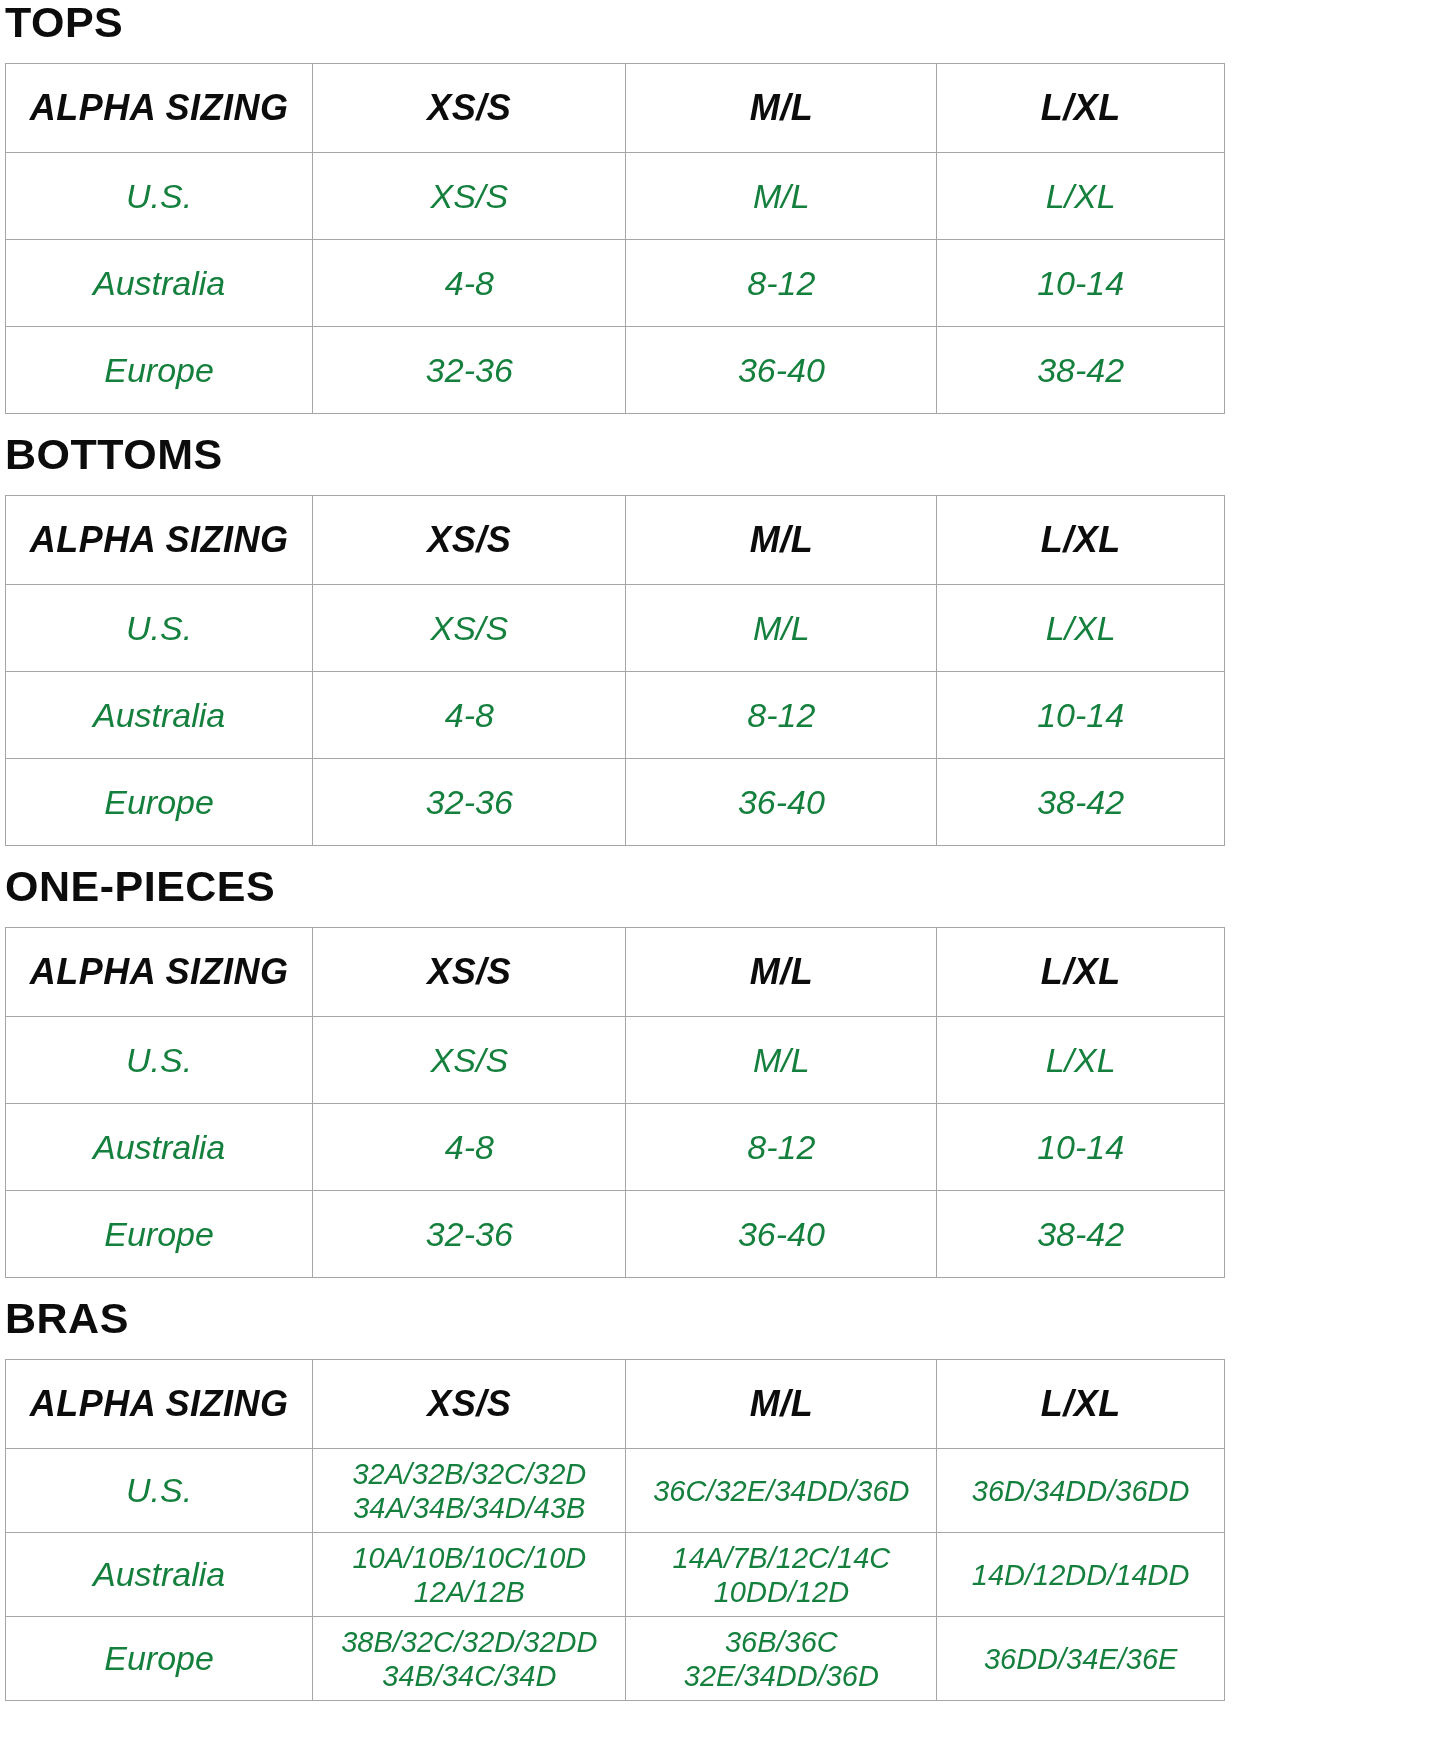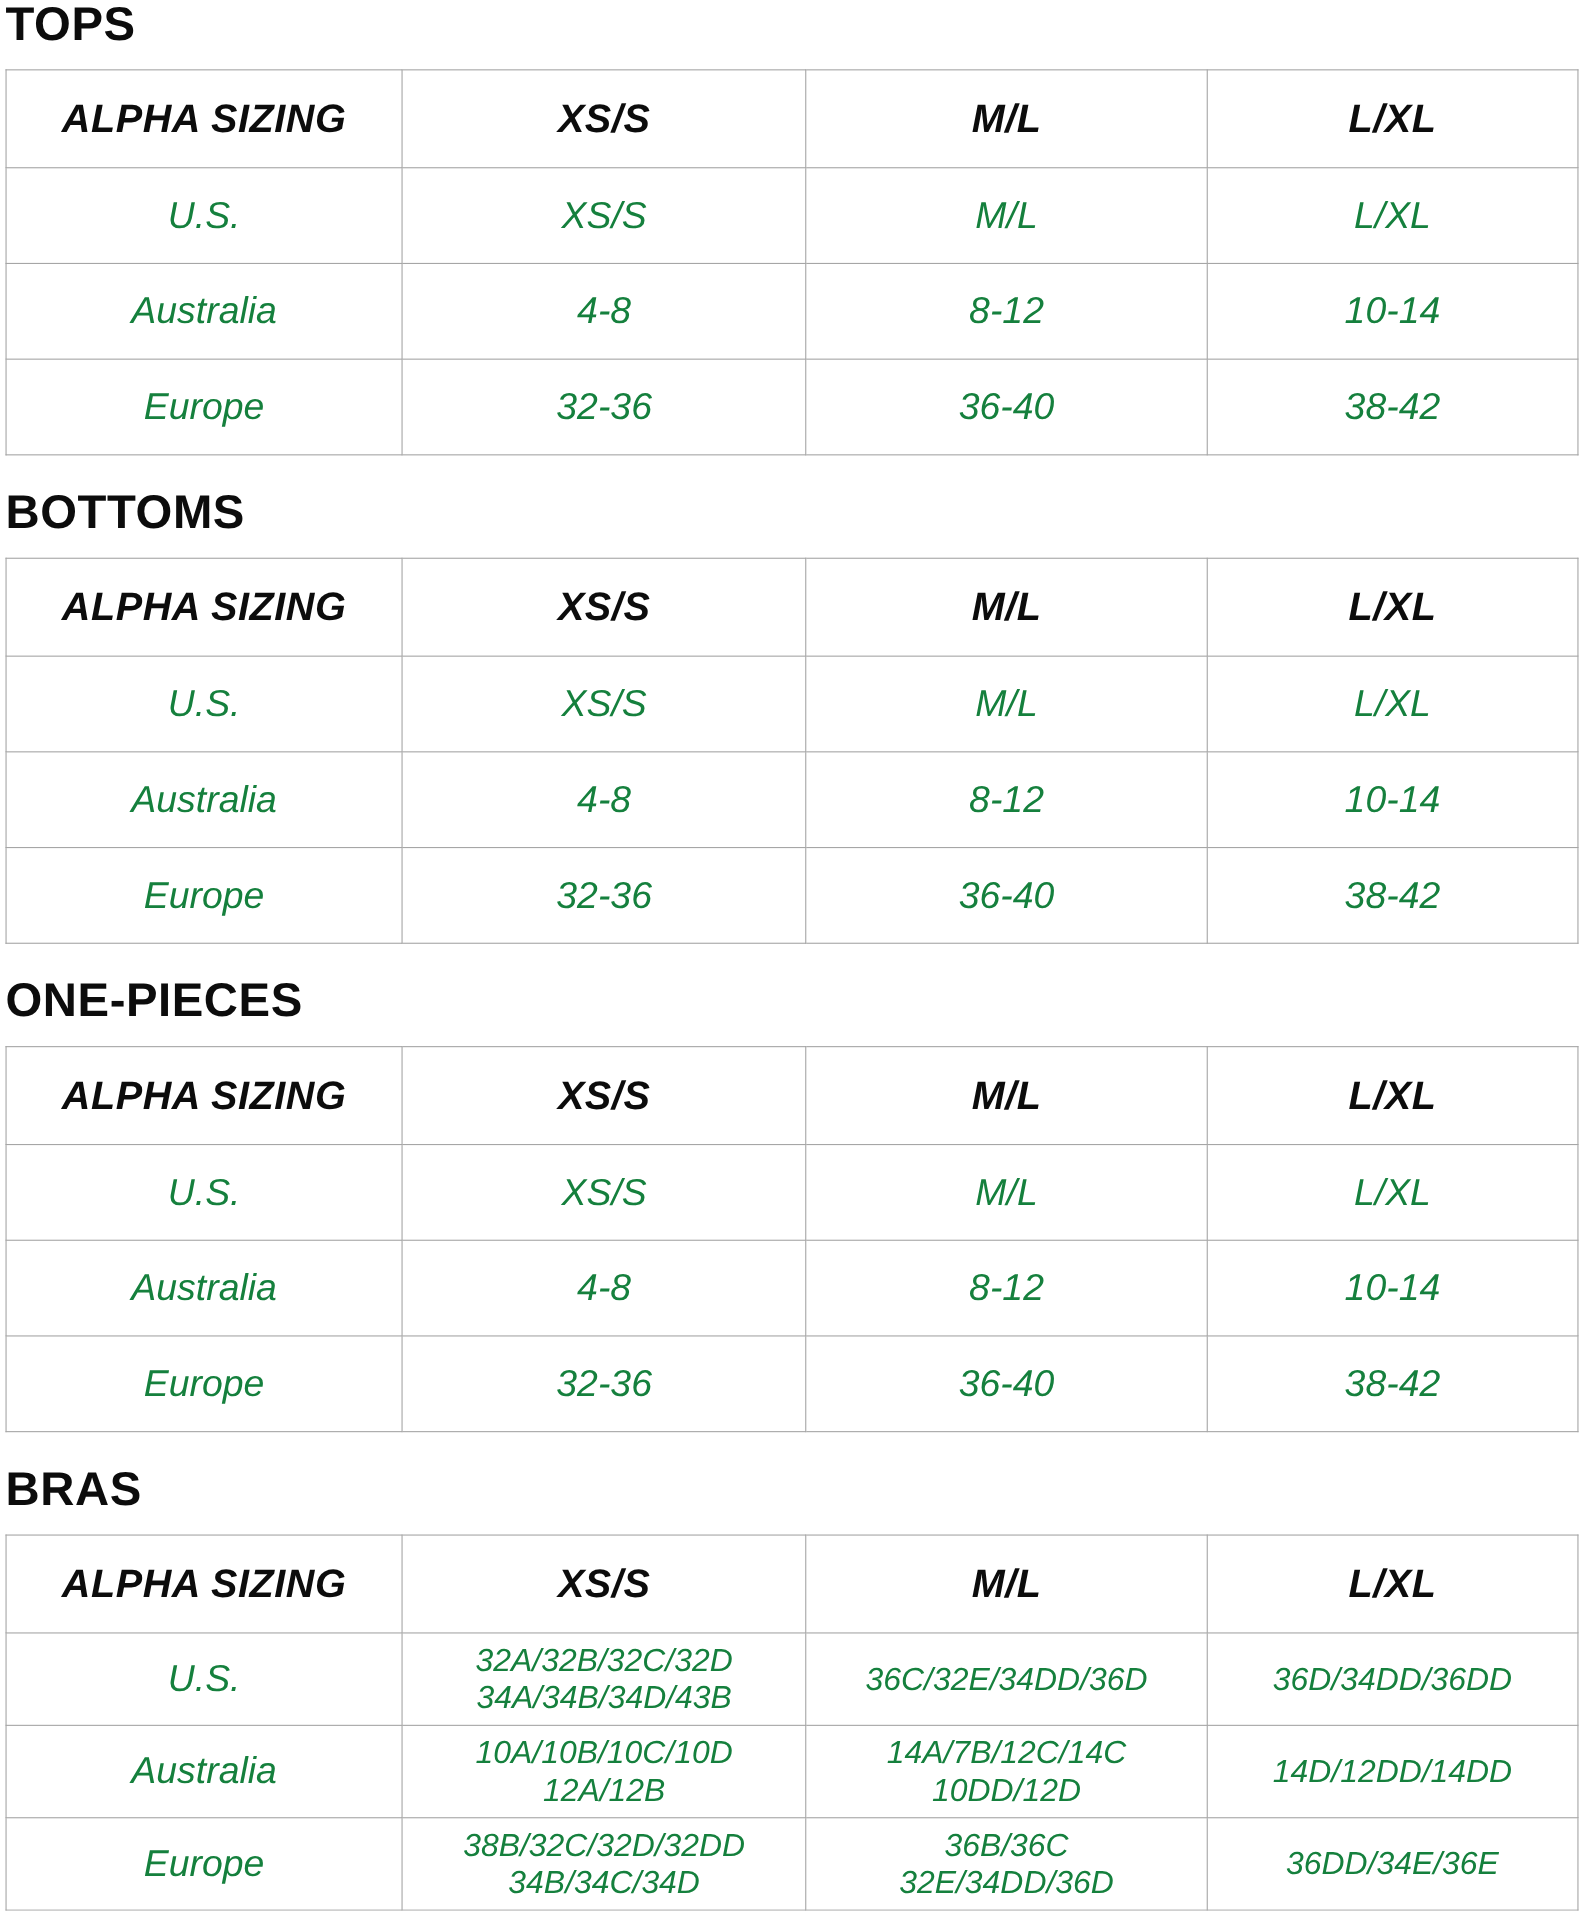--- a/index.html
+++ b/index.html
@@ -6,25 +6,25 @@
     margin: 0;
     padding: 0;
     background: #ffffff;
   }
   body {
     font-family: "Liberation Sans", sans-serif;
     color: #1f1f1f;
     -webkit-font-smoothing: antialiased;
   }
   .page {
-    width: 1430px;
+    width: 1220px;
     margin: 3px 0 0 5px;
   }
   .section { }
-  .section + .section { margin-top: 33px; }
+  .section + .section { margin-top: 21px; }
   .section-title {
     margin: 0 0 22px 0;
     font-size: 43px;
     line-height: 38px;
     font-weight: 700;
     letter-spacing: 0.5px;
     color: #0c0c0c;
   }
   table.size-table {
     width: 100%;

